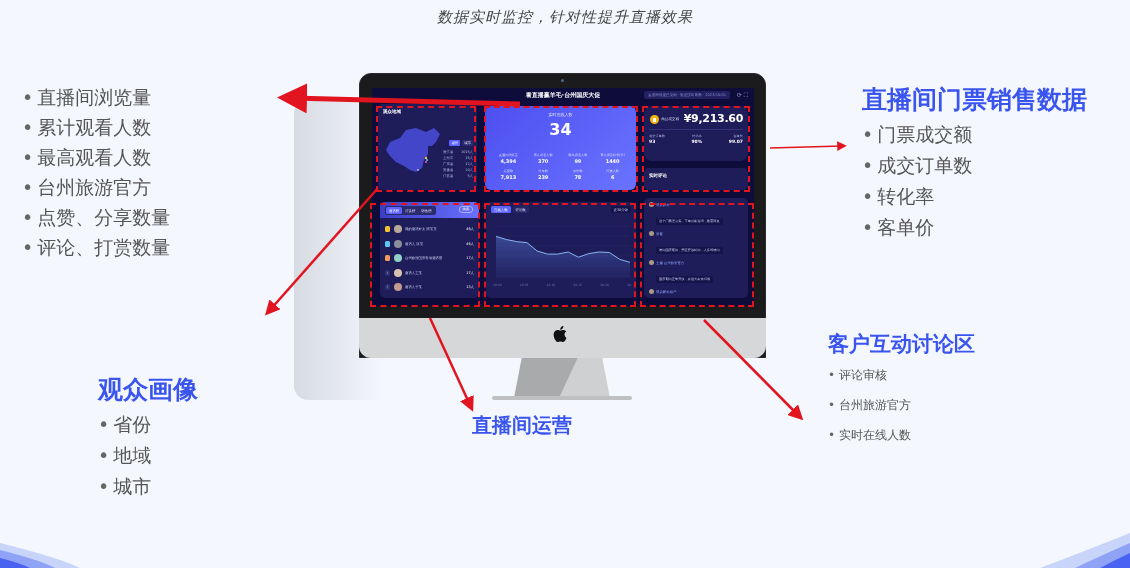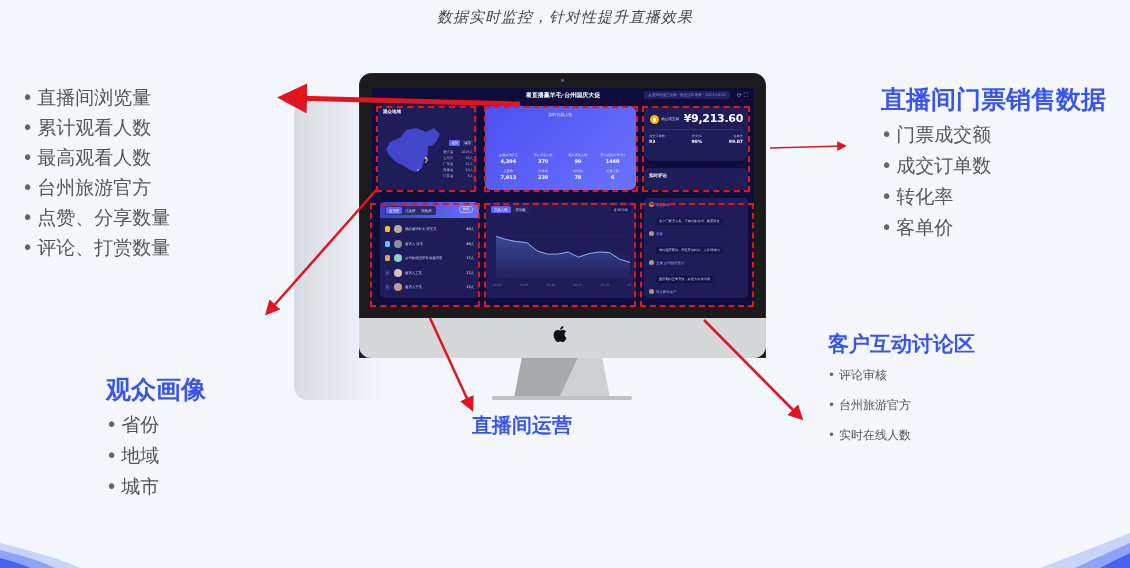--- a/index.html
+++ b/index.html
@@ -21,29 +21,29 @@
   .note { position: absolute; }
   .note h2 { color: #3a55ee; font-weight: bold; line-height: 1.15; white-space: nowrap; }
   .note ul { list-style: none; margin-top: 4px; }
   .note li { color: #555; white-space: nowrap; }
   .note li::before { content: "•"; margin-right: 4px; color: #666; }
 
   #note-online { left: 22px; top: 78px; }
   #note-online h2 { font-size: 25px; }
   #note-online li { font-size: 19px; line-height: 30px; }
 
-  #note-ticket { left: 881px; top: 86px; }
+  #note-ticket { left: 862px; top: 86px; }
   #note-ticket h2 { font-size: 25px; }
   #note-ticket li { font-size: 19px; line-height: 31px; }
 
   #note-interact { left: 828px; top: 332px; }
   #note-interact h2 { font-size: 21px; }
   #note-interact li { font-size: 12px; line-height: 30px; }
 
-  #note-audience { left: 106px; top: 376px; }
+  #note-audience { left: 98px; top: 376px; }
   #note-audience h2 { font-size: 25px; }
   #note-audience li { font-size: 19px; line-height: 31px; }
 
   #note-ops { left: 472px; top: 414px; }
   #note-ops h2 { font-size: 20px; }
   #note-ops li { font-size: 16px; line-height: 26px; }
 
   
   .shadow-slab {
     position: absolute; left: 294px; top: 100px; width: 90px; height: 300px;
@@ -207,20 +207,21 @@
         </div>
       <div class="map-row">
           <span>江苏省</span>
           <span>5人</span>
         </div>
     </div>
   </div>
 
   <div class="panel p-live">
     <div class="live-label">实时在线人数</div>
+    <div class="live-num">34</div>
     <div class="live-grid">
       <div class="live-cell">
           <div class="k">直播间浏览量</div>
           <div class="v">4,394</div>
         </div>
       <div class="live-cell">
           <div class="k">累计观看人数</div>
           <div class="v">370</div>
         </div>
       <div class="live-cell">

